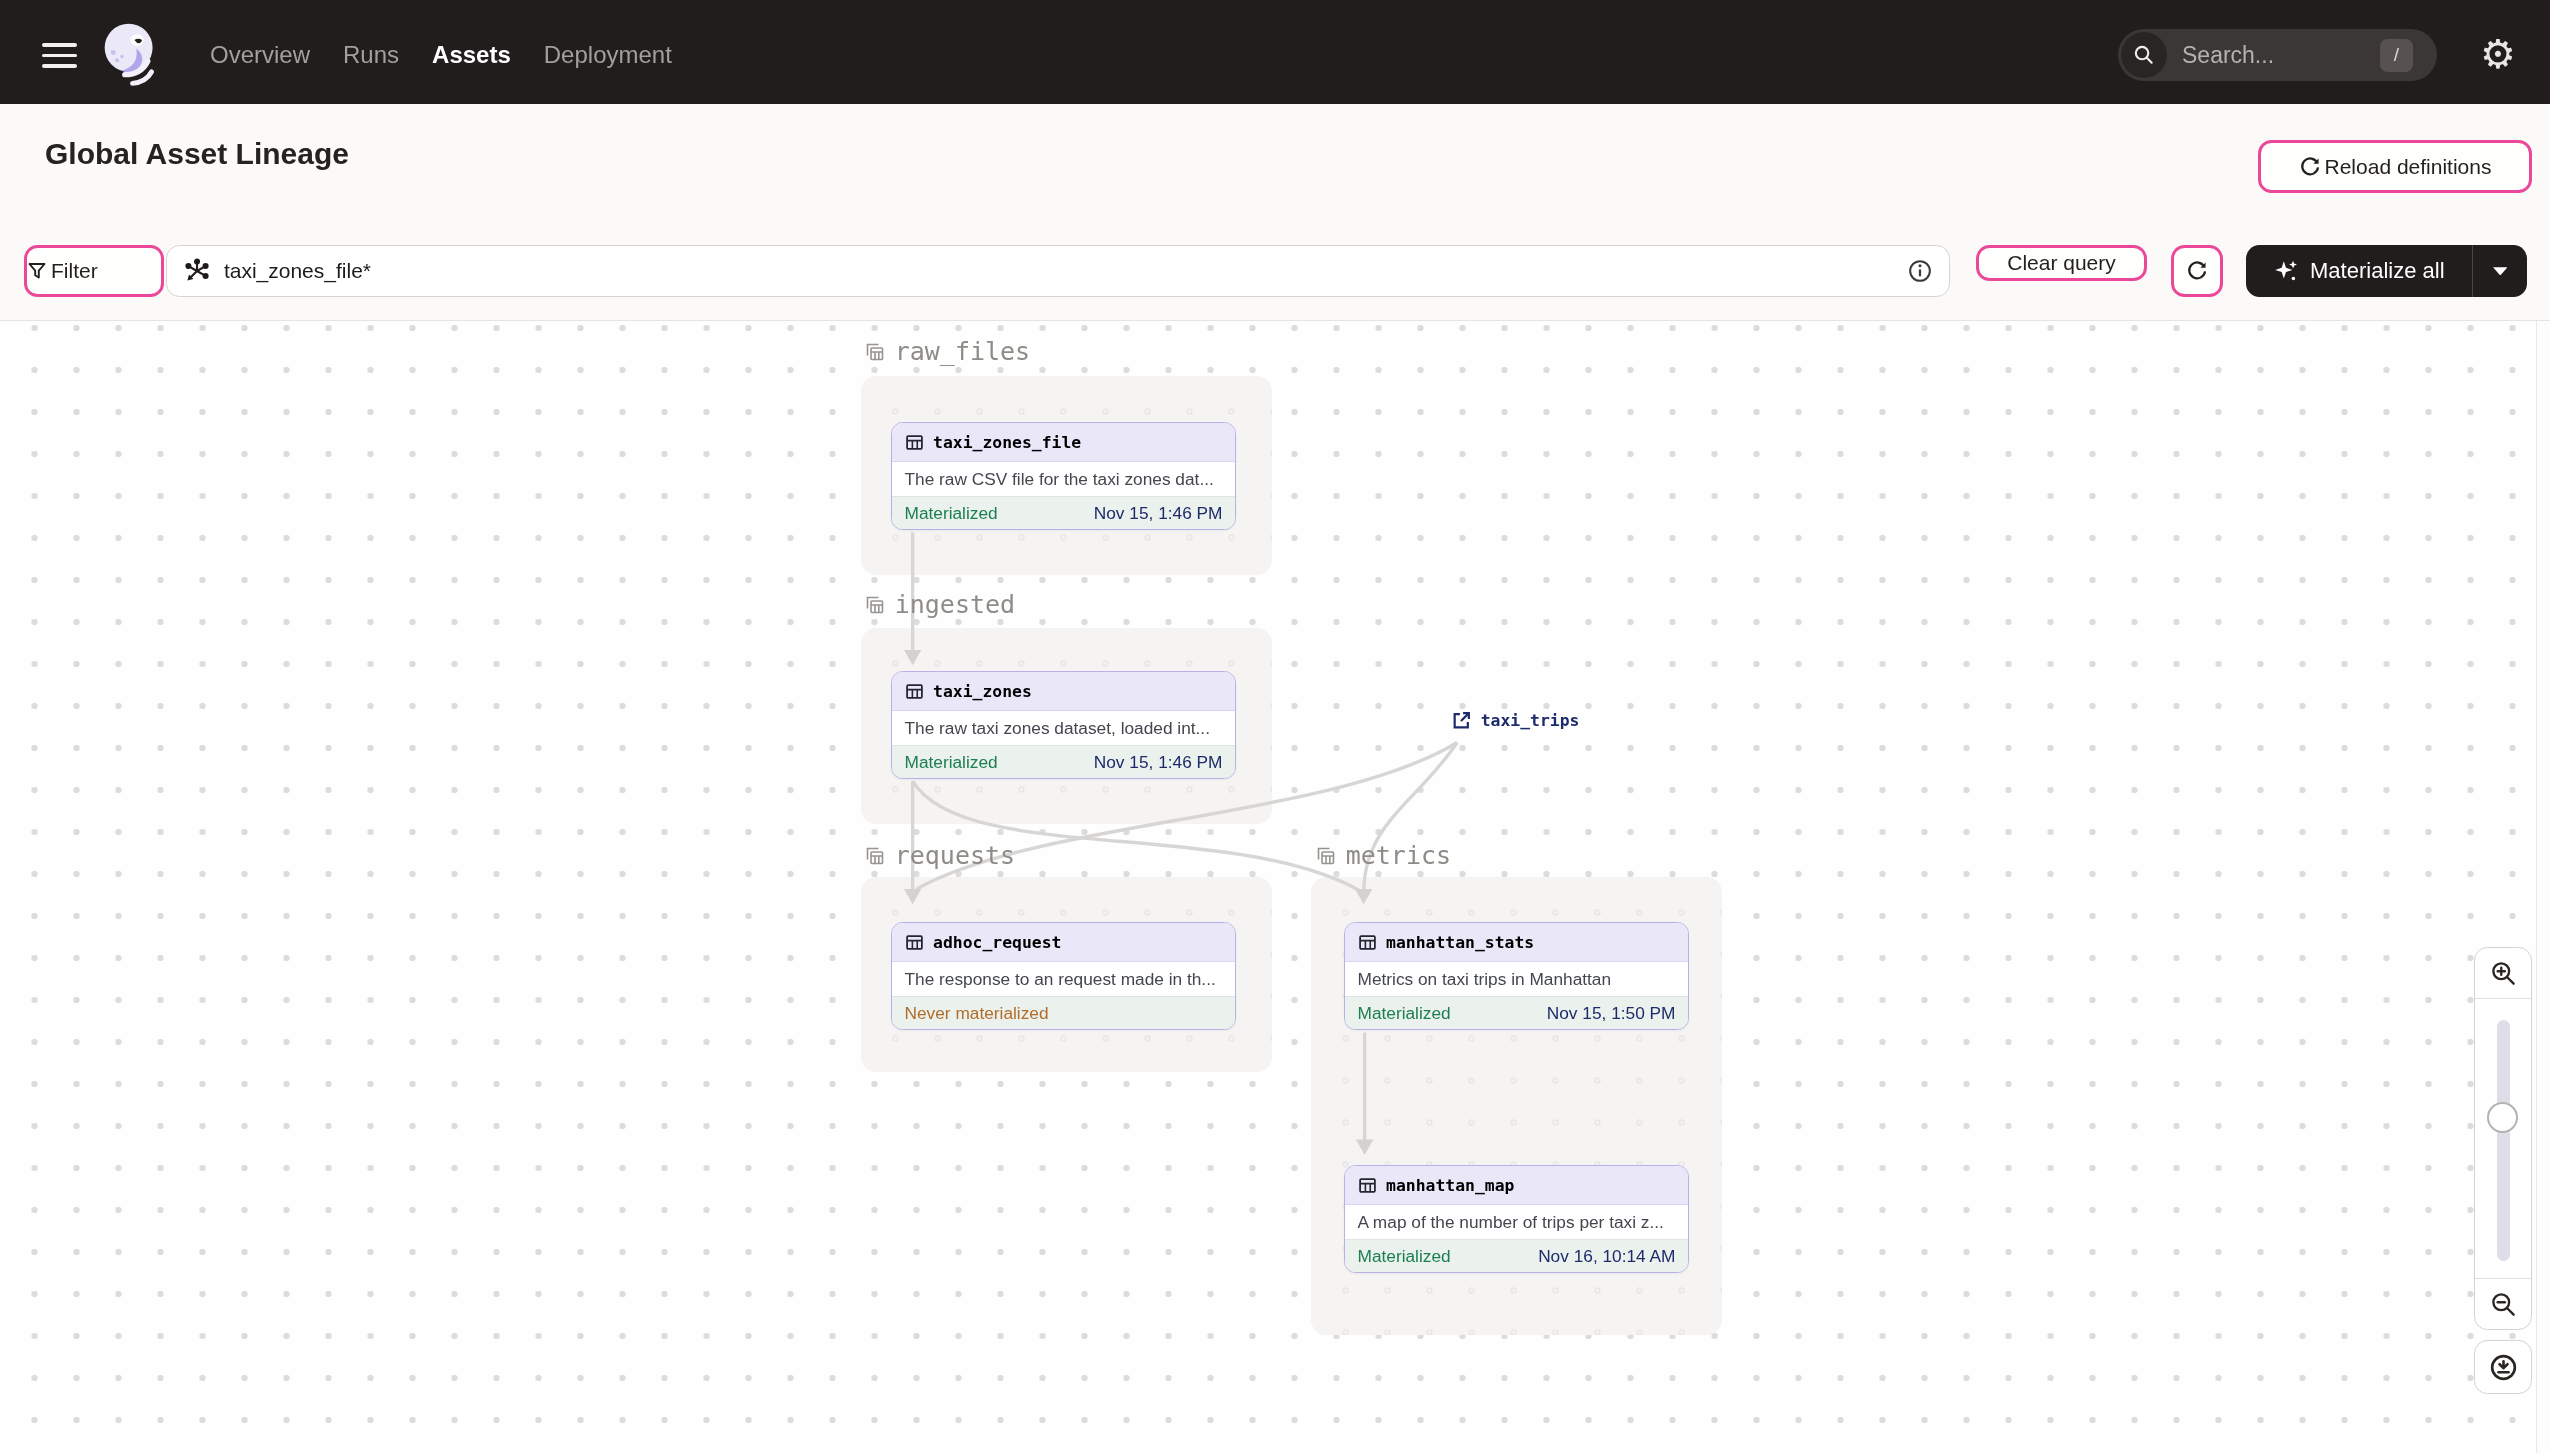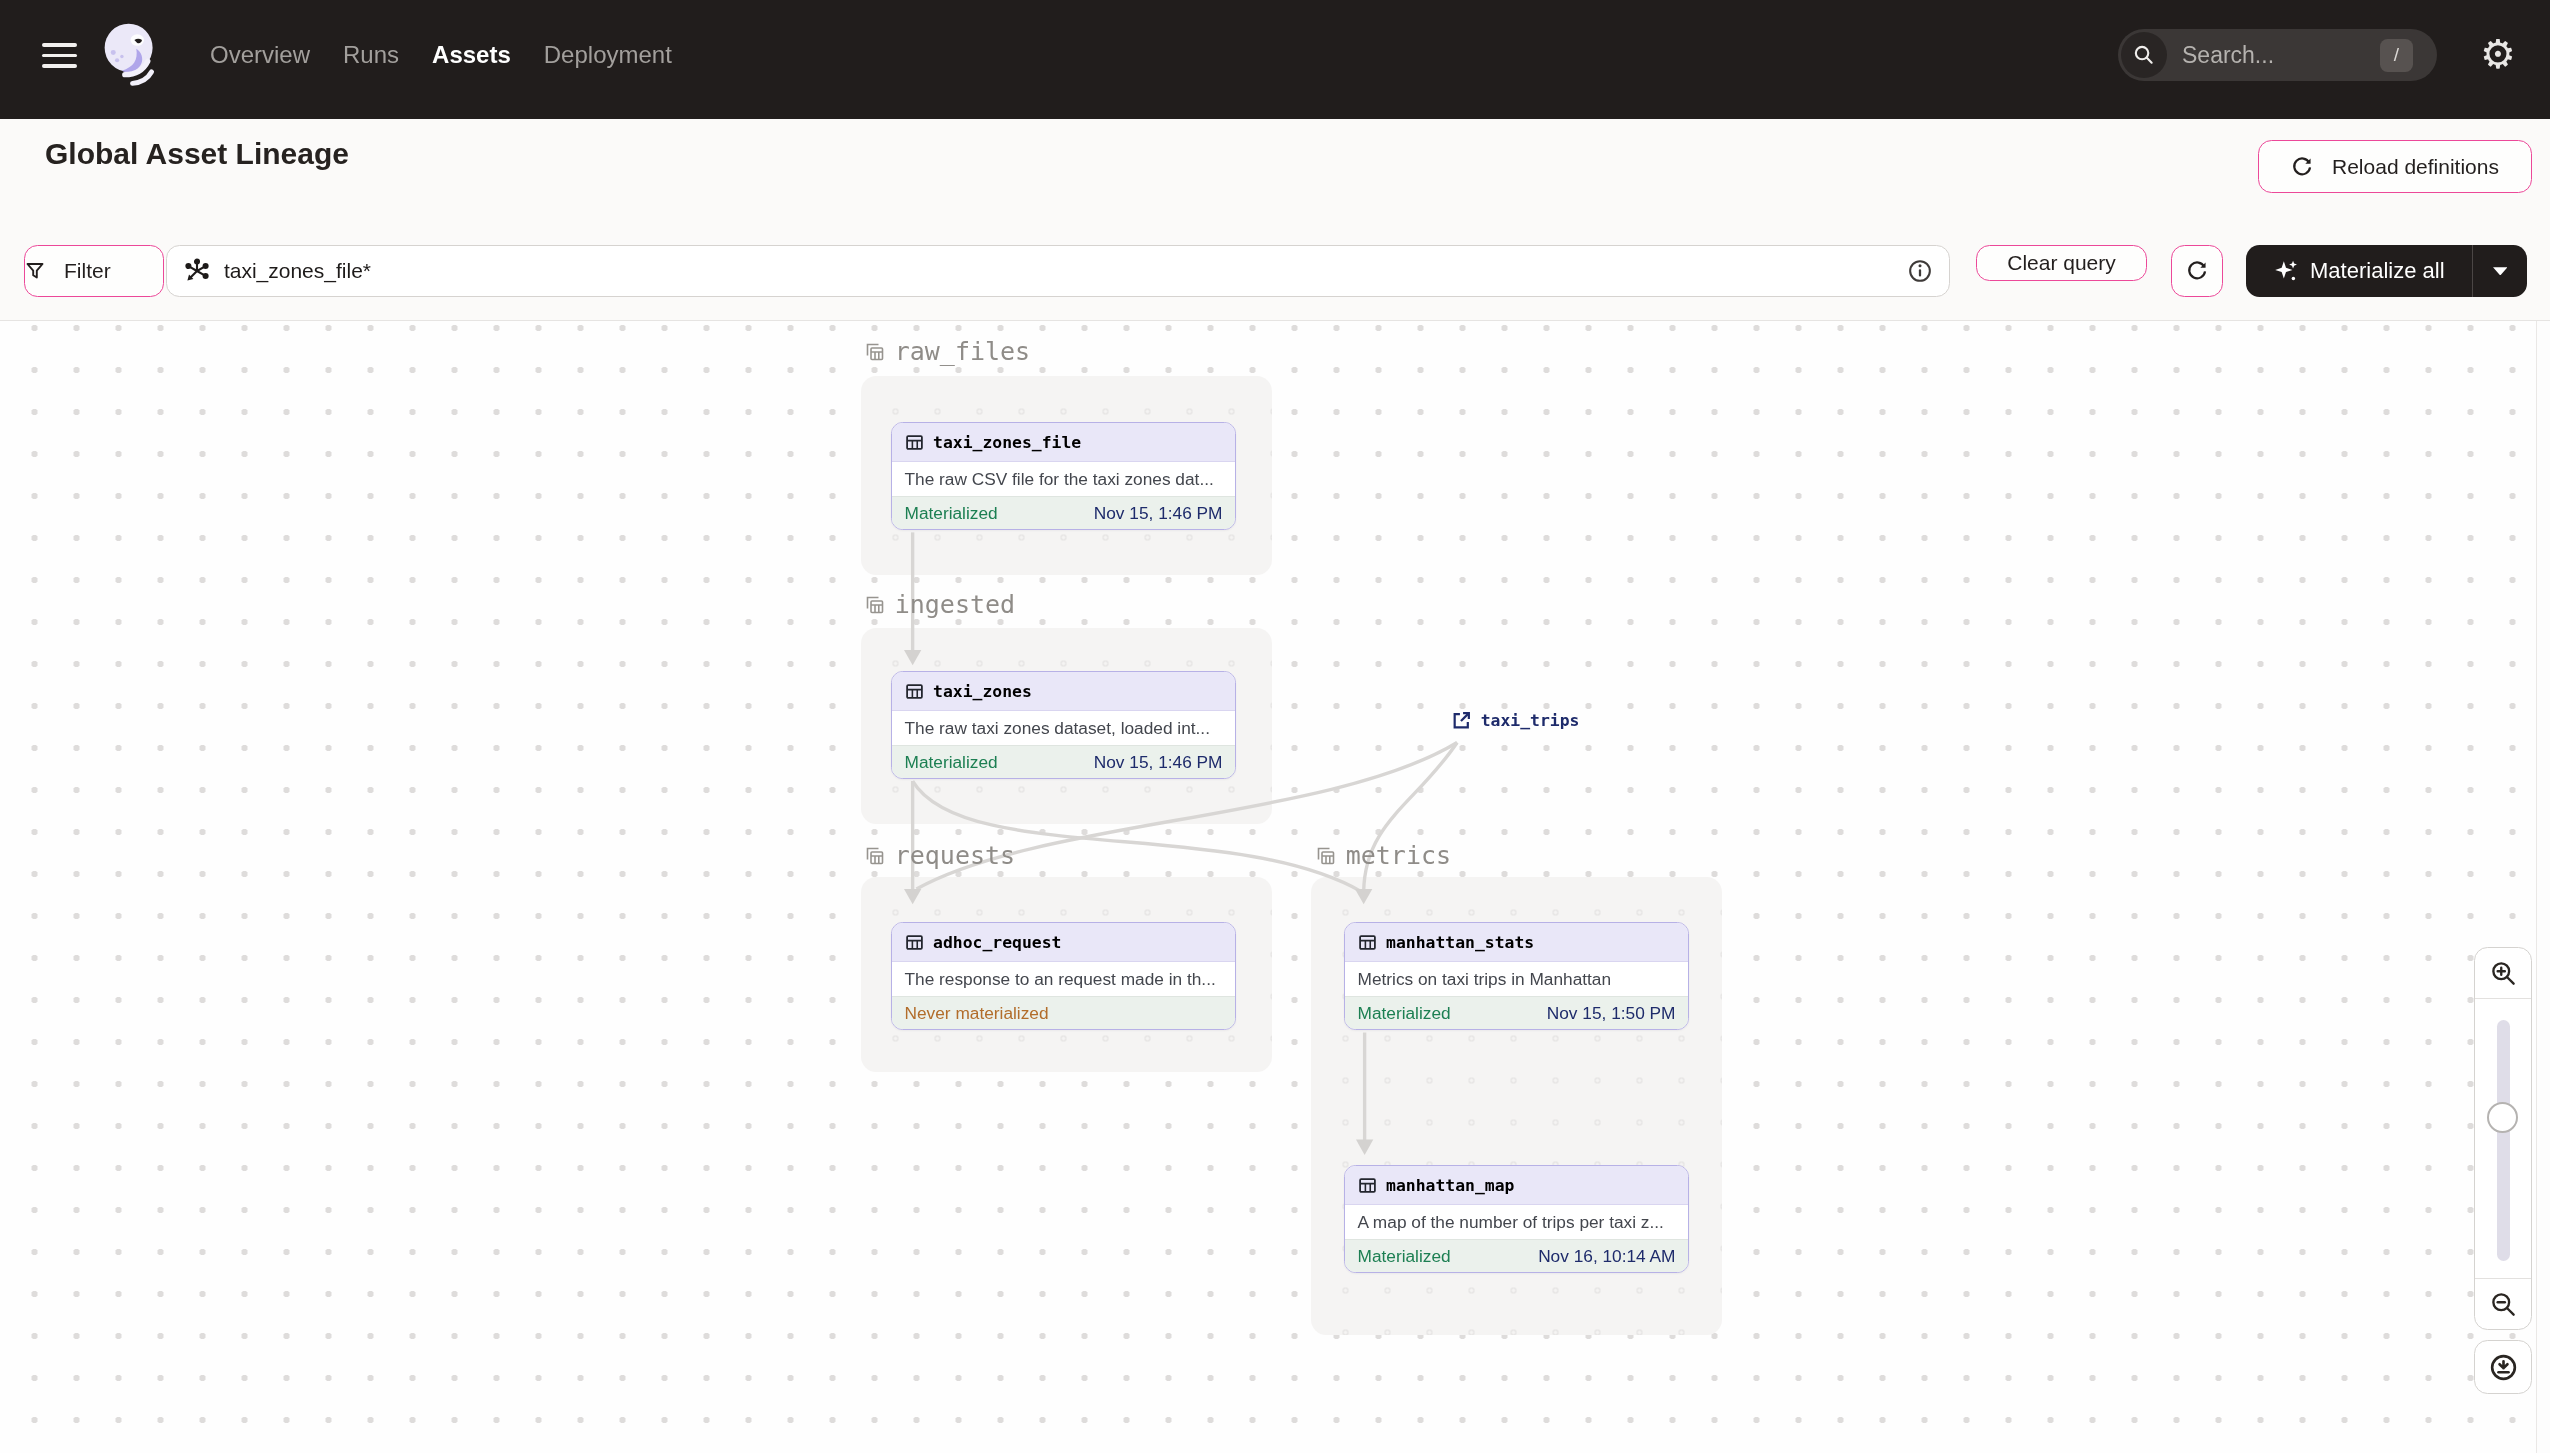--- a/index.html
+++ b/index.html
@@ -3,38 +3,38 @@
 <meta charset="utf-8">
 <style>
   * { box-sizing: border-box; }
   html,body { margin:0; padding:0; }
   body {
     width:2550px; height:1453px; overflow:hidden; position:relative;
     font-family:"Liberation Sans", sans-serif; background:#FBFAF9;
   }
 
   
-  .topbar { position:absolute; left:0; top:0; width:2550px; height:119px; background:#211D1C; z-index:40; }
+  .topbar { position:absolute; left:0; top:0; width:2550px; height:104px; background:#211D1C; z-index:40; }
   .hamburger { position:absolute; left:42px; top:37px; width:37px; height:37px; display:flex; flex-direction:column; justify-content:center; gap:6.7px; cursor:pointer; }
   .hamburger span { display:block; width:35px; height:3.9px; background:#F3F1EF; border-radius:1.9px; }
   .logo { position:absolute; left:96px; top:19px; width:71px; height:71px; }
   .nav { position:absolute; left:210px; top:0; height:110px; display:flex; align-items:center; gap:33px; }
   .nav-item { font-size:24px; color:#A29F9C; cursor:pointer; }
   .nav-item.active { color:#FFFFFF; font-weight:bold; }
   .search { position:absolute; left:2118px; top:29px; width:319px; height:52px; background:#3B3736; border-radius:26px; }
   .search-circle { position:absolute; left:2.9px; top:2.9px; width:46px; height:46px; border-radius:50%; background:#292524; display:flex; align-items:center; justify-content:center; }
   .search input { position:absolute; left:62px; top:0; width:178px; height:52px; background:transparent; border:none; outline:none; color:#E7E4E2; font-size:23px; font-family:"Liberation Sans",sans-serif; }
   .search input::placeholder { color:#B5B2AF; }
   .search-kbd { position:absolute; right:24px; top:9.6px; width:33px; height:33px; background:#575250; border-radius:7.7px; color:#DCD9D6; font-size:19px; display:flex; align-items:center; justify-content:center; }
   .gear { position:absolute; left:2473px; top:29px; width:50px; height:50px; color:#E9E7E5; font-size:40px; line-height:50px; text-align:center; cursor:pointer; }
 
   
   .pagehead { position:absolute; left:0; top:110px; width:2550px; height:114px; background:#FBFAF9; }
   .page-title { position:absolute; left:45px; top:27px; font-size:30px; font-weight:bold; color:#262220; }
-  .btn { display:flex; align-items:center; gap:19px; background:#FEFEFD; border:1px solid #ec4899; border-radius:13.5px; font-size:21px; color:#231F1E; cursor:pointer; }
+  .btn { display:flex; align-items:center; gap:4px; background:#FEFEFD; border:3px solid #ec4899; border-radius:13.5px; font-size:21px; color:#231F1E; cursor:pointer; }
   .reload-btn { position:absolute; left:2258px; top:30px; width:274px; height:53px; justify-content:center; }
 
   
   .toolbar { position:absolute; left:0; top:224px; width:2550px; height:97px; background:#FBFAF9; border-bottom:1px solid #E6E4E2; z-index:30; }
   .filter-btn { position:absolute; left:24px; top:21px; width:140px; height:52px; }
   .query-box { position:absolute; left:166px; top:21px; width:1784px; height:52px; background:#FFFFFF; border:1px solid #D6D3D0; border-radius:13.5px; display:flex; align-items:center; padding:0 17.3px; gap:11.6px; }
   .query-box input { flex:1; border:none; outline:none; font-size:21px; color:#1E1B1A; font-family:"Liberation Sans",sans-serif; background:transparent; }
   .clear-btn { position:absolute; left:1976px; top:21px; width:171px; height:36px; justify-content:center; }
   .refresh-btn { position:absolute; left:2171px; top:21px; width:52px; height:52px; justify-content:center; }
   .materialize { position:absolute; left:2246px; top:21px; width:281px; height:52px; background:#211D1C; border-radius:13.5px; display:flex; align-items:stretch; color:#FFFFFF; cursor:pointer; }

